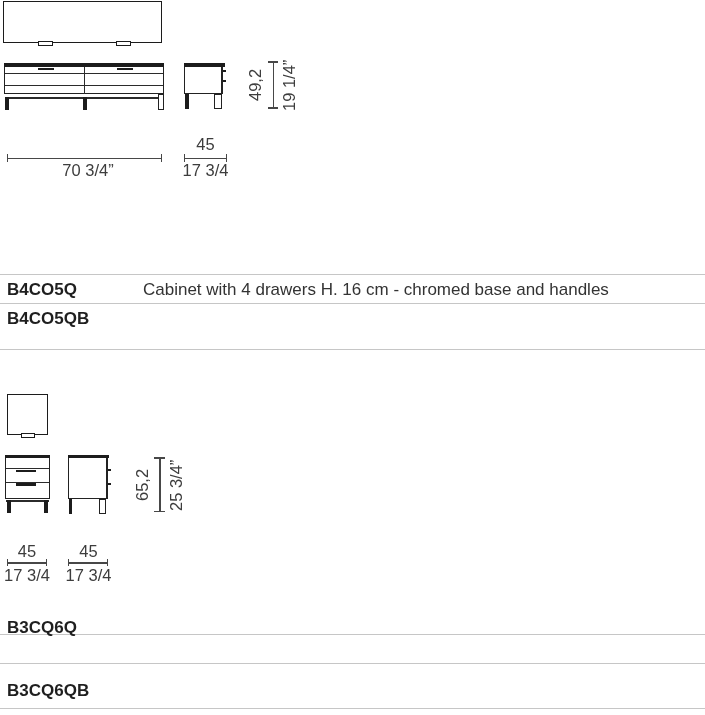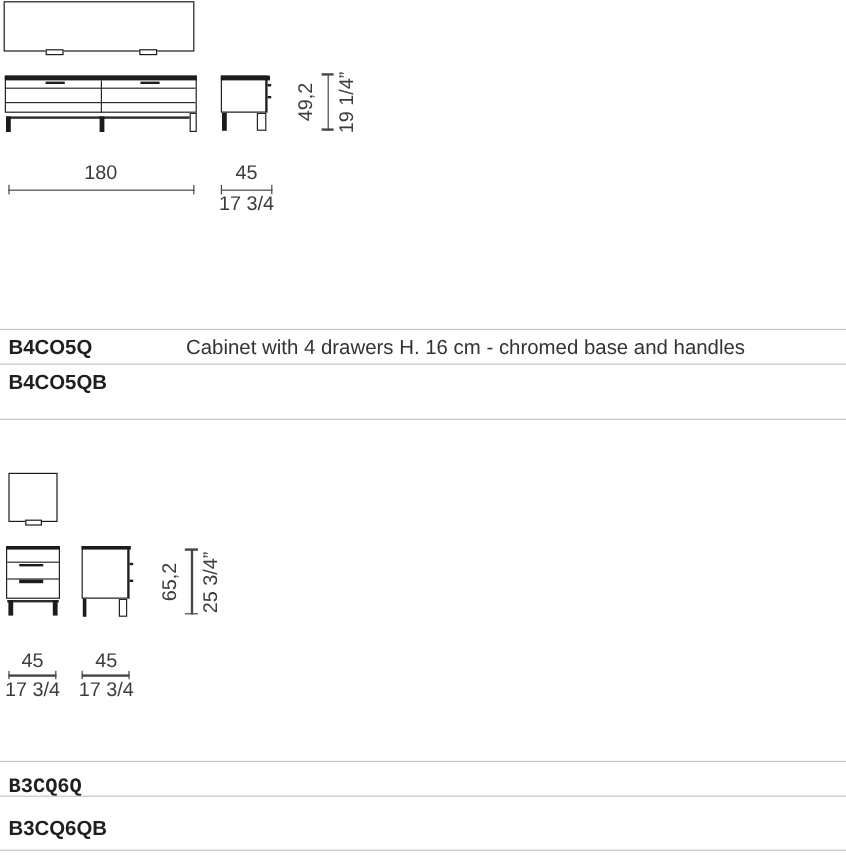--- a/index.html
+++ b/index.html
@@ -8,21 +8,21 @@
   .abs{position:absolute;box-sizing:border-box;}
   .fill{background:#1c1c1c;}
   .ln{background:#2b2b2b;}
   .dimln{background:#474747;}
   .outline{border:1.3px solid #222;background:#fff;}
   .dimtxt{color:#3d3d3d;font-size:16.5px;line-height:1;white-space:nowrap;text-align:center;}
   .vtext{writing-mode:vertical-rl;transform:rotate(180deg);display:flex;align-items:center;justify-content:center;
          color:#3d3d3d;font-size:16.5px;line-height:1;white-space:nowrap;}
   .rule{background:#c6c6c6;height:1.2px;left:0;width:705px;}
   .code{font-weight:700;font-size:17px;color:#1f1f1f;white-space:nowrap;line-height:1.1;}
-  .desc{font-size:17px;color:#333;width:545px;line-height:18.5px;margin-left:12px;}
+  .desc{font-size:17px;color:#333;width:545px;line-height:18.5px;}
 </style>
 </head>
 <body>
 
 <div id="page">
 
   <div class="abs" style="left:3px;top:1px;width:159px;height:42px;border:1.4px solid #1c1c1c;">
     <div class="abs" style="left:34px;bottom:-4px;width:15px;height:5px;border:1.1px solid #1c1c1c;background:#fff;"></div>
     <div class="abs" style="left:112px;bottom:-4px;width:15px;height:5px;border:1.1px solid #1c1c1c;background:#fff;"></div>
   </div>
@@ -49,24 +49,24 @@
     <div class="abs fill" style="left:1px;top:31px;width:3.6px;height:14.8px;"></div>
     <div class="abs outline" style="left:30px;top:31px;width:7.5px;height:14.8px;"></div>
   </div>
 
   <div class="abs vtext" style="left:243px;top:60px;width:24px;height:50px;">49,2</div>
   <div class="abs dimln" style="left:272.5px;top:62px;width:1.3px;height:46.5px;"></div>
   <div class="abs dimln" style="left:267.5px;top:61.4px;width:10.5px;height:1.3px;"></div>
   <div class="abs dimln" style="left:267.5px;top:107.3px;width:10.5px;height:1.3px;"></div>
   <div class="abs vtext" style="left:276px;top:54px;width:26px;height:62px;">19 1/4”</div>
 
-  <div class="abs dimtxt" style="left:4px;top:136px;width:160px;">180</div>
   <div class="abs dimln" style="left:7px;top:157.8px;width:155px;height:1.3px;"></div>
   <div class="abs dimln" style="left:6.6px;top:154px;width:1.3px;height:7.5px;"></div>
   <div class="abs dimln" style="left:161px;top:154px;width:1.3px;height:7.5px;"></div>
+  <div class="abs dimtxt" style="left:0;top:162px;width:176px;">70 3/4”</div>
 
   <div class="abs dimtxt" style="left:184px;top:136px;width:43px;">45</div>
   <div class="abs dimln" style="left:184.5px;top:157.8px;width:42px;height:1.3px;"></div>
   <div class="abs dimln" style="left:184.2px;top:154px;width:1.3px;height:7.5px;"></div>
   <div class="abs dimln" style="left:225.5px;top:154px;width:1.3px;height:7.5px;"></div>
   <div class="abs dimtxt" style="left:177px;top:162px;width:57px;">17 3/4</div>
 
   <div class="abs rule" style="top:274px;"></div>
   <div class="abs code" style="left:7px;top:281px;">B4CO5Q</div>
   <div class="abs desc" style="left:143px;top:280.5px;">Cabinet with 4 drawers H. 16 cm - chromed base and handles</div>
@@ -111,18 +111,18 @@
   <div class="abs dimln" style="left:45.5px;top:558.6px;width:1.3px;height:7.5px;"></div>
   <div class="abs dimtxt" style="left:0px;top:567px;width:54px;">17 3/4</div>
 
   <div class="abs dimtxt" style="left:68px;top:543px;width:41px;">45</div>
   <div class="abs dimln" style="left:68.3px;top:562.3px;width:40px;height:1.3px;"></div>
   <div class="abs dimln" style="left:68px;top:558.6px;width:1.3px;height:7.5px;"></div>
   <div class="abs dimln" style="left:107px;top:558.6px;width:1.3px;height:7.5px;"></div>
   <div class="abs dimtxt" style="left:61px;top:567px;width:55px;">17 3/4</div>
 
   <div class="abs rule" style="top:633.5px;"></div>
-  <div class="abs code" style="left:7px;top:648px;font-family:Liberation Mono, monospace;">B3CQ6Q</div>
+  <div class="abs code" style="left:7px;top:619px;">B3CQ6Q</div>
   <div class="abs rule" style="top:662.8px;"></div>
   <div class="abs code" style="left:7px;top:669.5px;margin-top:12px;">B3CQ6QB</div>
   <div class="abs rule" style="top:708.2px;"></div>
 
 </div>
 
 </body></html>

